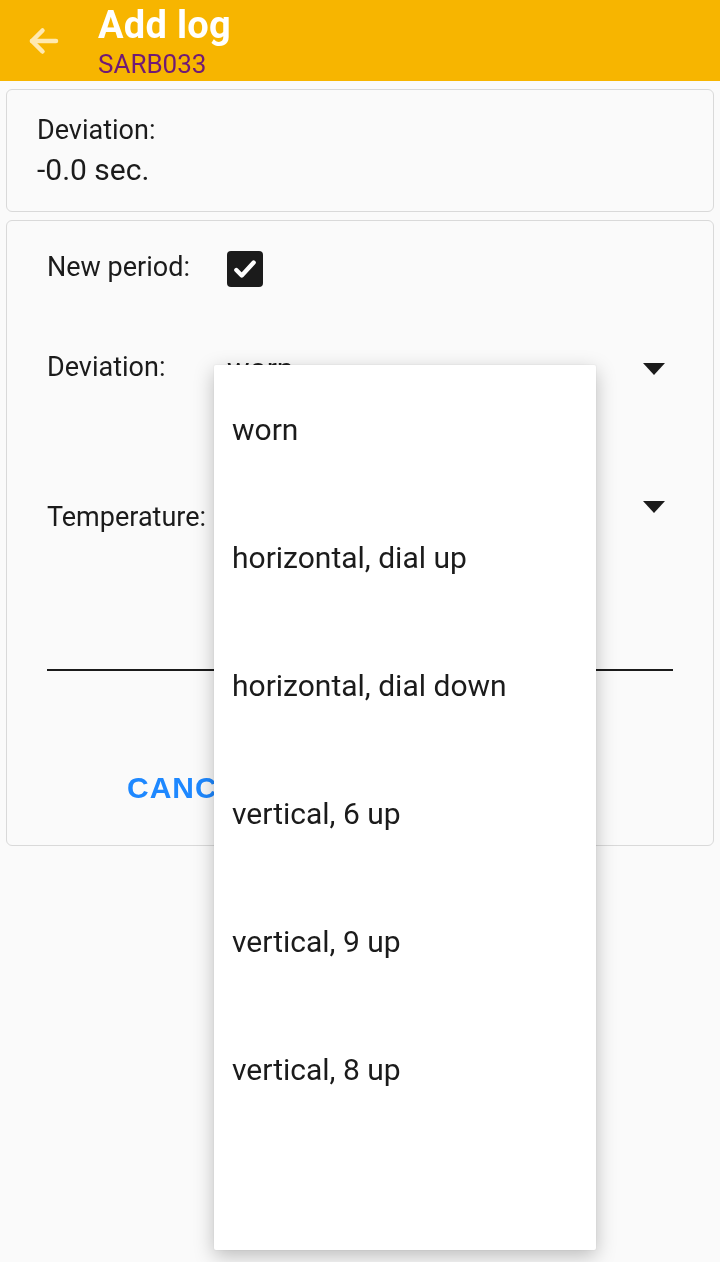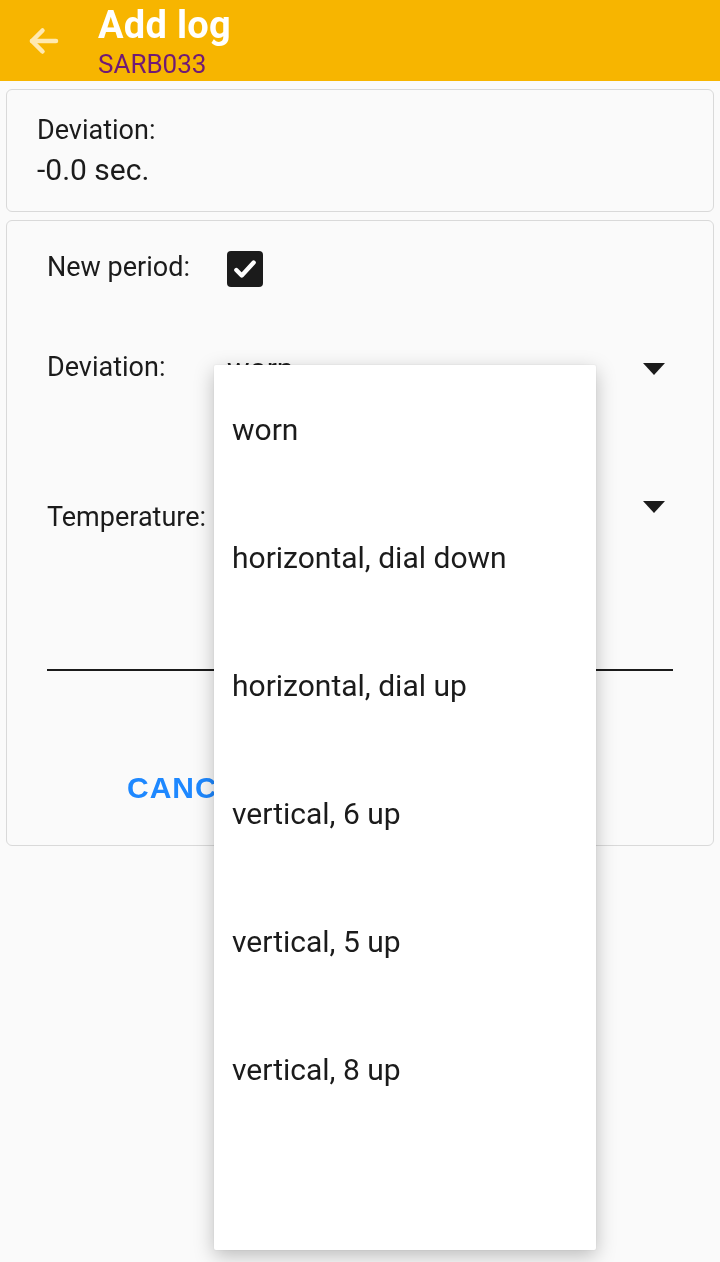--- a/index.html
+++ b/index.html
@@ -187,18 +187,18 @@
 
   <div class="actions">
     <button class="text-btn">CANCEL</button>
     <button class="text-btn">SAVE</button>
   </div>
 
 </div>
 
 <div class="dropdown-menu">
   <div class="dropdown-item">worn</div>
+  <div class="dropdown-item">horizontal, dial up</div>
   <div class="dropdown-item">horizontal, dial down</div>
-  <div class="dropdown-item">horizontal, dial up</div>
   <div class="dropdown-item">vertical, 6 up</div>
-  <div class="dropdown-item">vertical, 5 up</div>
+  <div class="dropdown-item">vertical, 9 up</div>
   <div class="dropdown-item">vertical, 8 up</div>
 </div>
 
 </body></html>

